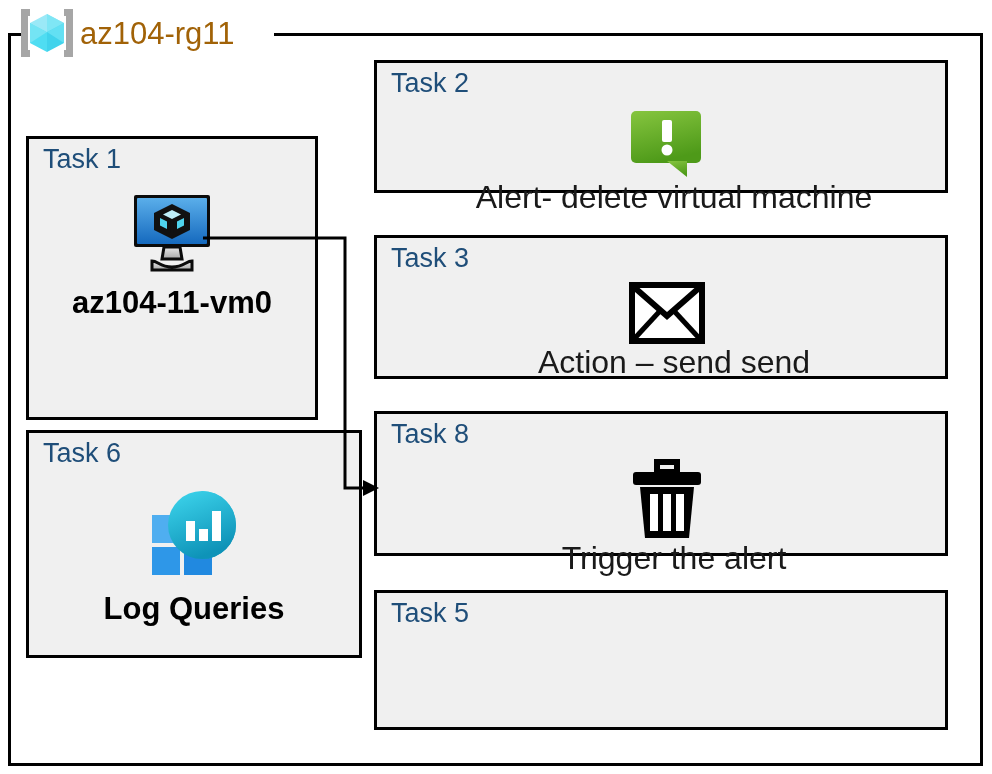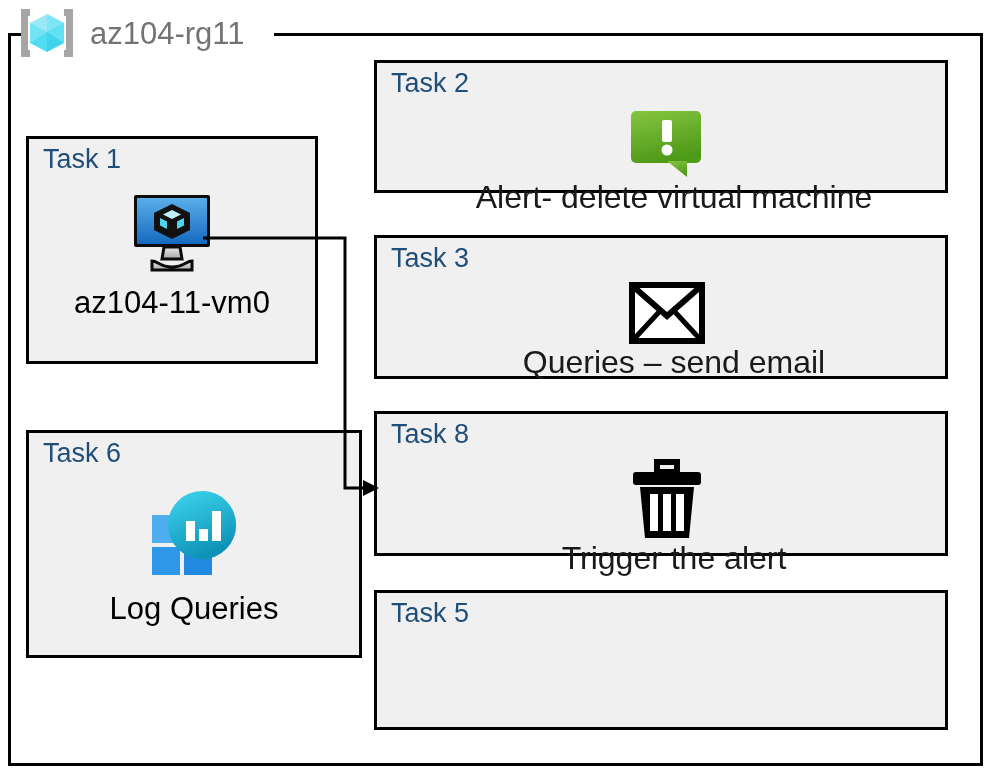--- a/index.html
+++ b/index.html
@@ -56,23 +56,23 @@
     display: flex;
     align-items: center;
   }
   .rg-icon {
     position: relative;
     width: 66px;
     height: 56px;
     flex: none;
   }
   .rg-title {
-    margin-left: 10px;
+    margin-left: 0;
     font-size: 31px;
-    color: #737373;
+    color: #a16207;
     white-space: nowrap;
     line-height: 1;
   }
 
   
   .card {
     position: absolute;
     background: #f0f0f0;
     border: 3px solid #000000;
   }
@@ -101,20 +101,21 @@
     margin-top: 6px;
     display: flex;
     align-items: center;
     justify-content: center;
   }
   .card-left .caption {
     margin-top: 10px;
     font-size: 31px;
     color: #000000;
     white-space: nowrap;
+    font-weight: bold;
   }
 
   
   .card-right .card-body {
     position: absolute;
     left: 18px; right: 6px;
     top: 44px; bottom: 0;
     display: flex;
     flex-direction: column;
     align-items: center;
@@ -165,21 +166,21 @@
 
         <polygon points="50,18 50,38 33,47 33,27" fill="#41D3EC"></polygon>
 
         <polygon points="16,18 33,27 16,38" fill="#74E4F4"></polygon>
         <polygon points="50,18 33,27 50,38" fill="#63E0F3"></polygon>
       </svg>
     </div>
     <div class="rg-title">az104-rg11</div>
   </div>
 
-  <div class="card card-left" style="left:26px; top:136px; width:292px; height:228px;">
+  <div class="card card-left" style="left:26px; top:136px; width:292px; height:284px;">
     <div class="card-label">Task 1</div>
     <div class="card-body">
       <div class="icon-wrap">
         <svg width="96" height="84" viewBox="0 0 96 84" aria-hidden="true">
           <defs>
             <linearGradient id="vmScreen" x1="0" y1="0" x2="0" y2="1">
               <stop offset="0%" stop-color="#5AAEEA"></stop>
               <stop offset="100%" stop-color="#1569BE"></stop>
             </linearGradient>
             <linearGradient id="vmStand" x1="0" y1="0" x2="0" y2="1">
@@ -258,21 +259,21 @@
     <div class="card-label">Task 3</div>
     <div class="card-body">
       <div class="icon-wrap">
         <svg width="76" height="62" viewBox="0 0 76 62" aria-hidden="true">
           <rect x="3" y="3" width="70" height="56" fill="#ffffff" stroke="#000000" stroke-width="6"></rect>
           <path d="M6 6 L38 34 L70 6" fill="none" stroke="#000000" stroke-width="6"></path>
           <path d="M6 56 L30 30" fill="none" stroke="#000000" stroke-width="5"></path>
           <path d="M70 56 L46 30" fill="none" stroke="#000000" stroke-width="5"></path>
         </svg>
       </div>
-      <div class="caption">Queries – send email</div>
+      <div class="caption">Action – send send</div>
     </div>
   </div>
 
   <div class="card card-right" style="left:374px; top:411px; width:574px; height:145px;">
     <div class="card-label">Task 8</div>
     <div class="card-body">
       <div class="icon-wrap">
         <svg width="76" height="82" viewBox="0 0 76 82" aria-hidden="true">
 
           <path d="M28 4 L48 4 L48 14 L28 14 Z" fill="none" stroke="#000000" stroke-width="6"></path>

